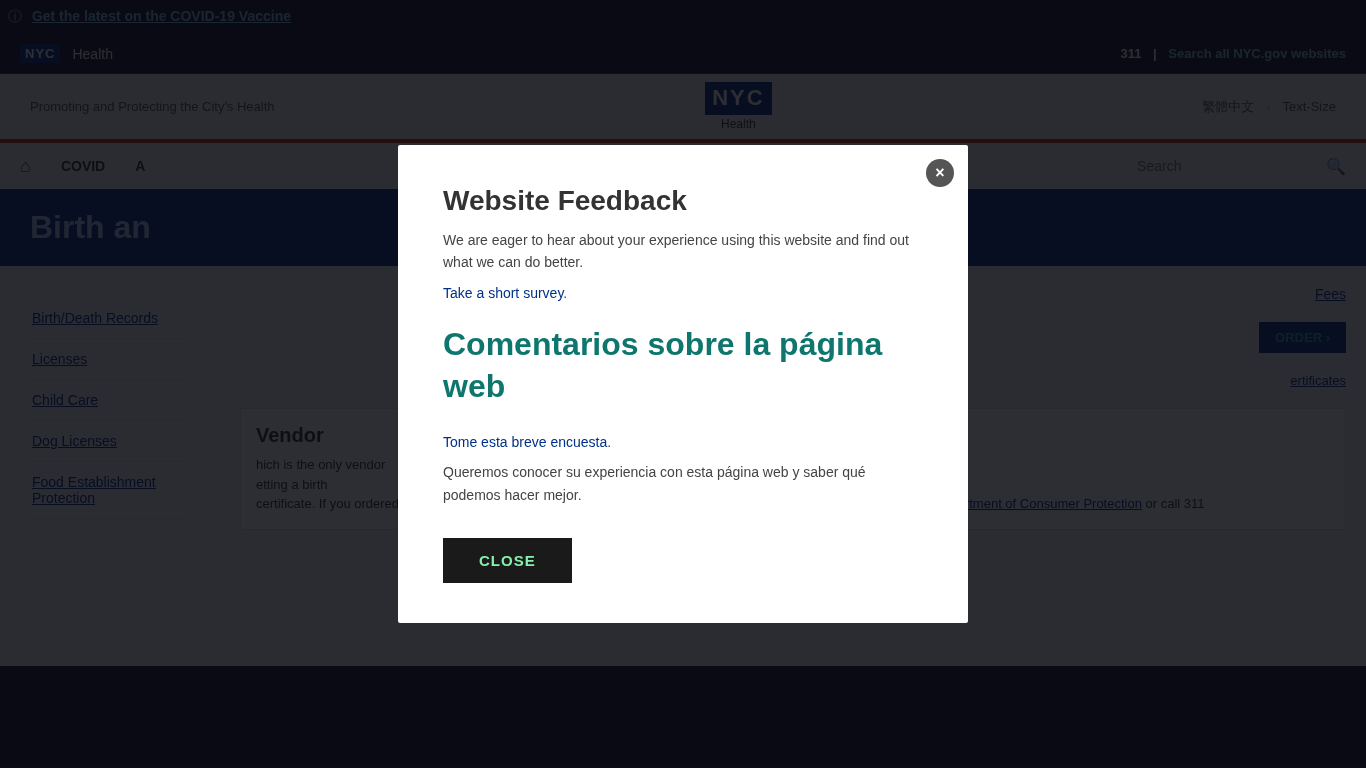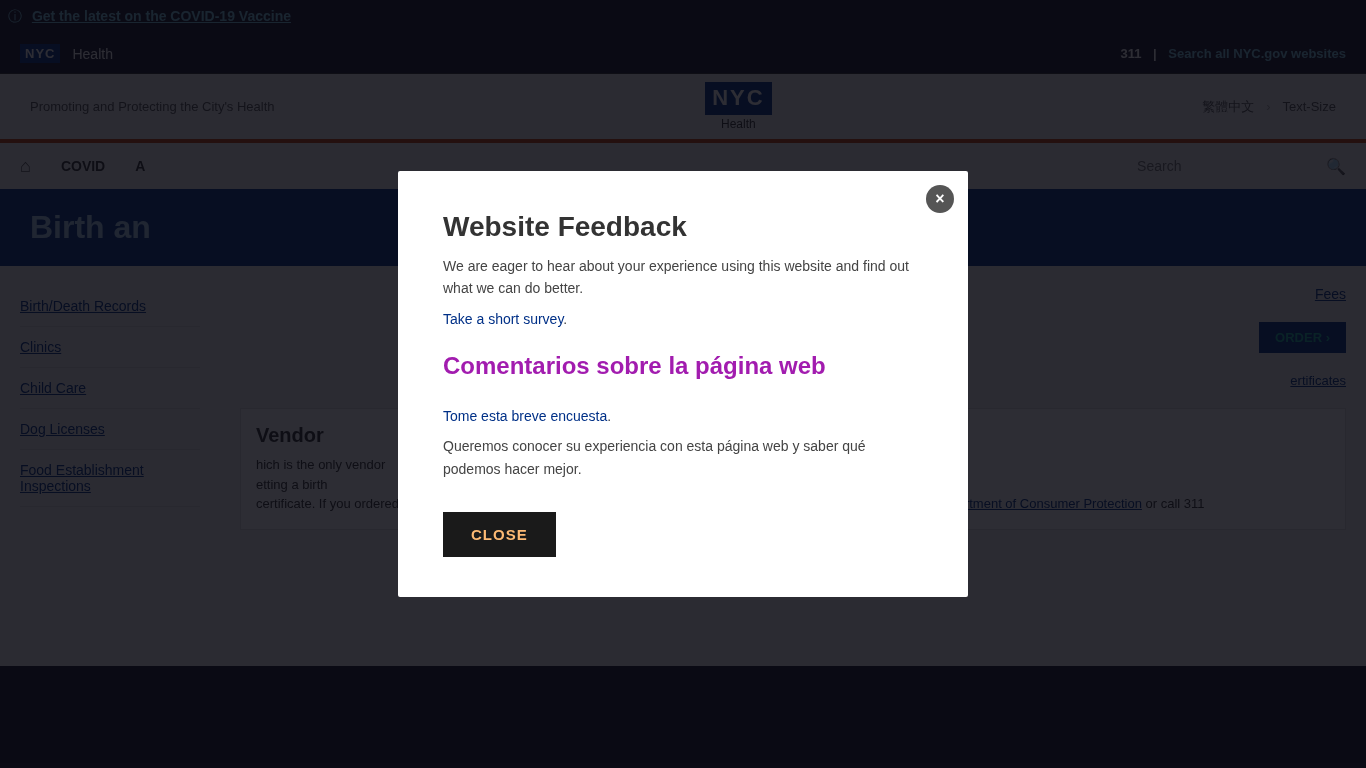--- a/index.html
+++ b/index.html
@@ -167,21 +167,21 @@
     .main-content {
       display: flex;
       background: #f5f5f5;
       min-height: 400px;
     }
 
     
     .sidebar {
       width: 220px;
       background: #f5f5f5;
-      padding: 20px;
+      padding: 32px;
       flex-shrink: 0;
     }
     .sidebar-item {
       display: block;
       color: #003087;
       font-size: 14px;
       text-decoration: underline;
       padding: 12px 0;
       border-bottom: 1px solid #ddd;
       cursor: pointer;
@@ -293,31 +293,31 @@
       line-height: 1.6;
       margin-bottom: 8px;
     }
     .modal a.survey-link {
       color: #003087;
       text-decoration: none;
       font-size: 14px;
       font-weight: normal;
     }
     .modal h3 {
-      font-size: 24px;
-      font-weight: bold;
-      color: #a21caf;
+      font-size: 32px;
+      font-weight: bold;
+      color: #0f766e;
       margin: 20px 0 24px 0;
       line-height: 1.3;
     }
     .close-btn {
       background: #1a1a1a;
-      color: #fdba74;
+      color: #86efac;
       border: none;
-      padding: 14px 28px;
+      padding: 14px 36px;
       font-size: 15px;
       font-weight: bold;
       cursor: pointer;
       margin-top: 24px;
       letter-spacing: 1px;
     }
 
     
     .page-bg {
       position: absolute;
@@ -372,24 +372,24 @@
 </div>
 
 <div class="page-title-bar">
   <h1>Birth an</h1>
 </div>
 
 <div class="main-content">
 
   <div class="sidebar">
     <a class="sidebar-item">Birth/Death Records</a>
-    <a class="sidebar-item">Clinics</a>
+    <a class="sidebar-item">Licenses</a>
     <a class="sidebar-item">Child Care</a>
     <a class="sidebar-item">Dog Licenses</a>
-    <a class="sidebar-item">Food Establishment Inspections</a>
+    <a class="sidebar-item">Food Establishment Protection</a>
   </div>
 
   <div class="content-area">
     <div style="display:flex; justify-content:flex-end; gap:15px; margin-bottom:10px;">
       <a class="fees-link">Fees</a>
     </div>
     <div style="display:flex; justify-content:flex-end; margin-bottom:10px;">
       <button class="order-btn">ORDER ›</button>
     </div>
     <div style="display:flex; justify-content:flex-end; margin-bottom:15px;">

